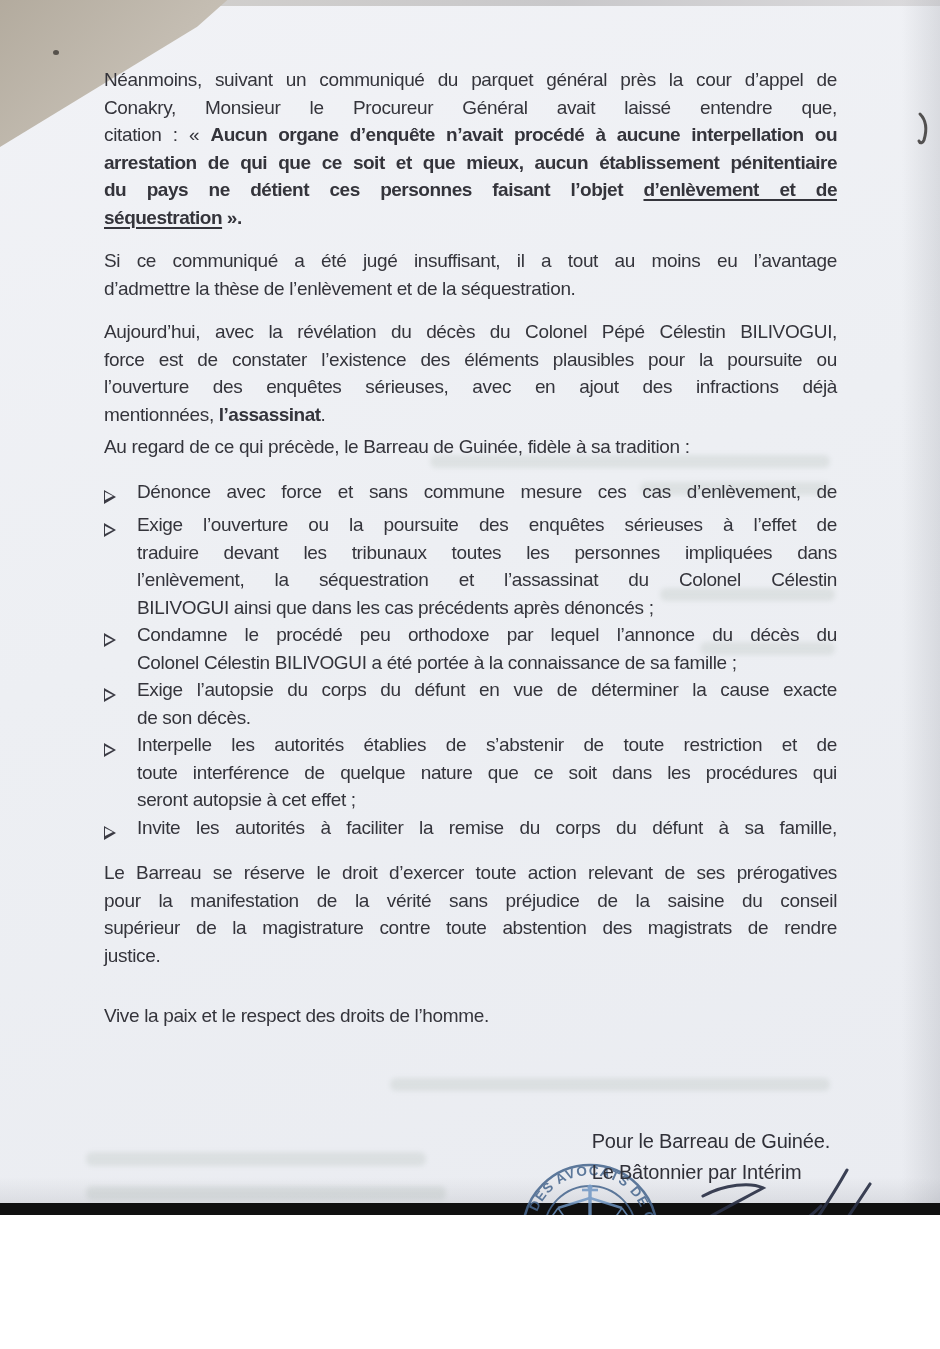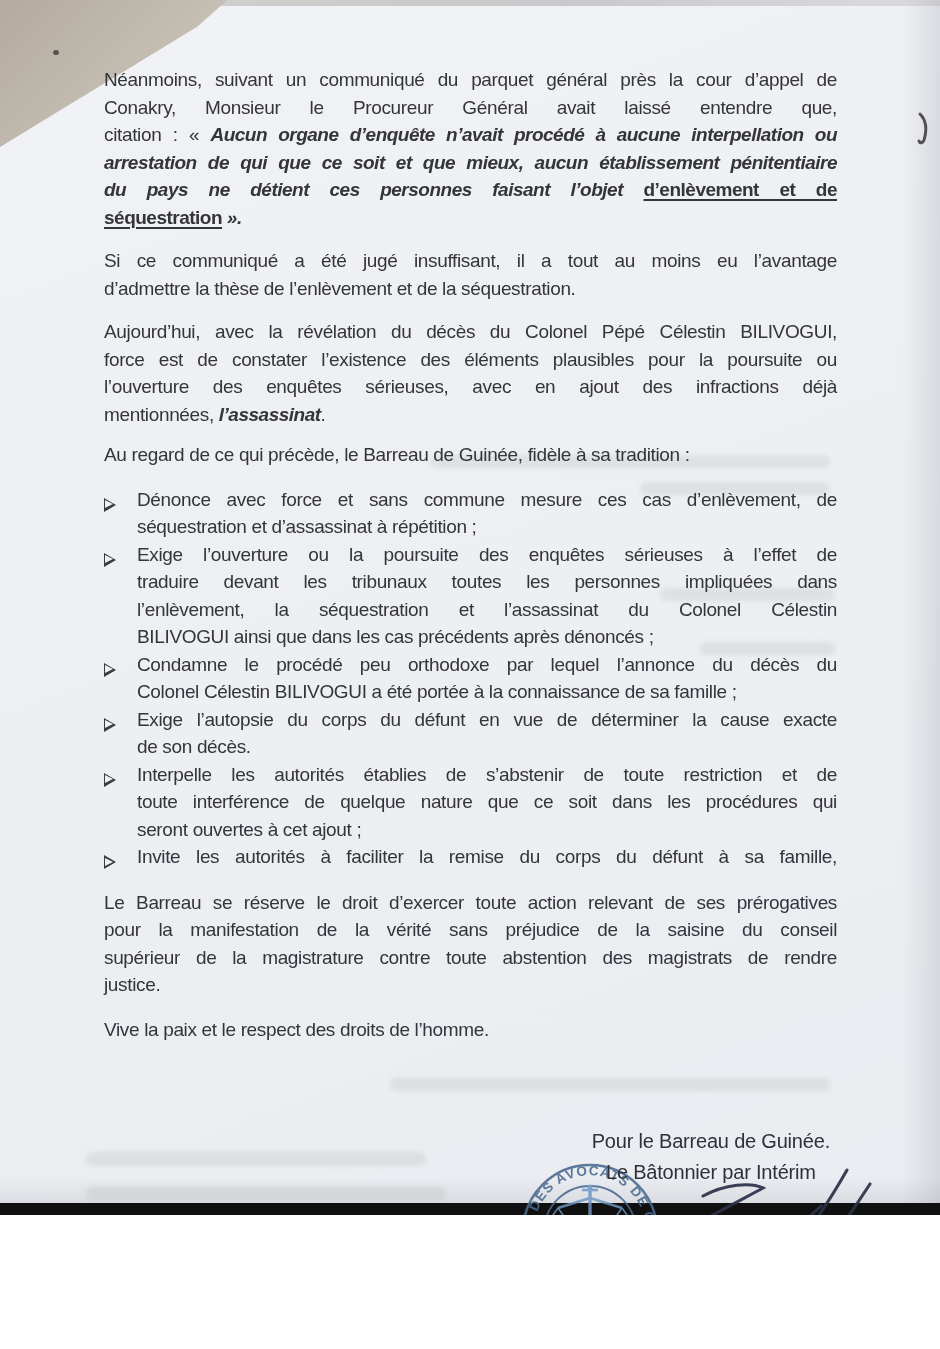--- a/index.html
+++ b/index.html
@@ -16,35 +16,35 @@
   .black-bar{position:absolute;left:0;bottom:0;width:940px;height:12px;background:#101010;}
   .dot-speck{position:absolute;left:53px;top:50px;width:6px;height:5px;border-radius:50%;background:#3d3a34;opacity:.8;}
   .edge-nub1{position:absolute;left:0;top:1260px;width:6px;height:11px;background:#3a3a3e;opacity:.65;}
   .edge-nub2{position:absolute;left:0;top:1294px;width:4px;height:8px;background:#4a4a4e;opacity:.5;}
   .ghost{position:absolute;background:#7d8f80;opacity:.14;filter:blur(2.5px);border-radius:6px;}
 
   
   .content{position:absolute;left:104px;top:66px;width:733px;font-size:19px;line-height:27.5px;letter-spacing:-.35px;color:#34343b;}
   .line{text-align:left;}
   .jl{text-align:justify;text-align-last:justify;text-justify:inter-word;}
-  .b{font-weight:700;letter-spacing:-.5px;font-style:italic;}
+  .b{font-weight:700;letter-spacing:-.5px;}
   .bu{font-weight:700;letter-spacing:-.5px;text-decoration:underline;text-underline-offset:3px;text-decoration-thickness:1.5px;text-align:center;}
   .para-p1,.para-p2,.para-p3{margin-bottom:16px;}
-  .para-p4{margin-bottom:13px;}
+  .para-p4{margin-bottom:5px;}
   .para-p5{margin-bottom:17px;}
-  .para-p6{margin-bottom:17px;}
+  .para-p6{margin-bottom:33px;}
   .bullet-list{margin-bottom:12px;}
   .bullet-item{display:flex;}
   .li-marker{width:33px;flex:none;padding-top:6px;}
   .arrow{width:0;height:0;display:inline-block;border:7px solid transparent;border-right:0;border-left:12px solid #3b3b44;position:relative;}
   .arrow::after{content:"";position:absolute;left:-11px;top:-4.5px;border:4.5px solid transparent;border-right:0;border-left:8px solid #eef0f4;}
   .li-body{flex:1;}
 
   
-  .sign-lines{position:absolute;top:1126px;right:110px;text-align:center;font-size:20px;line-height:31px;color:#303038;letter-spacing:-.2px;z-index:6;}
+  .sign-lines{position:absolute;top:1126px;right:110px;text-align:left;font-size:20px;line-height:31px;color:#303038;letter-spacing:-.2px;z-index:6;}
   .sign-name{position:absolute;left:612px;top:1256px;font-size:19px;color:#2f2f36;letter-spacing:-.2px;z-index:7;}
   .stamp-svg{position:absolute;left:518px;top:1160px;z-index:5;opacity:.88;}
   .sig-svg{position:absolute;left:585px;top:1158px;z-index:7;}
   .ink-svg{position:absolute;left:912px;top:110px;z-index:3;}
 </style>
 </head>
 <body>
 
 <div class="photo">
 
@@ -92,21 +92,20 @@
         <div class="line"><span>mentionnées, </span><span class="b">l’assassinat</span><span>.</span></div>
       </div>
       <div class="para para-p5">
         <div class="line"><span>Au regard de ce qui précède, le Barreau de Guinée, fidèle à sa tradition :</span></div>
       </div>
       <div class="bullet-list">
         <div class="bullet-item para-b1">
           <div class="li-marker"><div class="arrow"></div></div>
           <div class="li-body">
             <div class="line jl"><span>Dénonce avec force et sans commune mesure ces cas d’enlèvement, de</span></div>
-            <div class="line"><span>séquestration et d’assassinat à répétition ;</span></div>
           </div>
         </div>
         <div class="bullet-item para-b2">
           <div class="li-marker"><div class="arrow"></div></div>
           <div class="li-body">
             <div class="line jl"><span>Exige l’ouverture ou la poursuite des enquêtes sérieuses à l’effet de</span></div>
             <div class="line jl"><span>traduire devant les tribunaux toutes les personnes impliquées dans</span></div>
             <div class="line jl"><span>l’enlèvement, la séquestration et l’assassinat du Colonel Célestin</span></div>
             <div class="line"><span>BILIVOGUI ainsi que dans les cas précédents après dénoncés ;</span></div>
           </div>
@@ -123,21 +122,21 @@
           <div class="li-body">
             <div class="line jl"><span>Exige l’autopsie du corps du défunt en vue de déterminer la cause exacte</span></div>
             <div class="line"><span>de son décès.</span></div>
           </div>
         </div>
         <div class="bullet-item para-b5">
           <div class="li-marker"><div class="arrow"></div></div>
           <div class="li-body">
             <div class="line jl"><span>Interpelle les autorités établies de s’abstenir de toute restriction et de</span></div>
             <div class="line jl"><span>toute interférence de quelque nature que ce soit dans les procédures qui</span></div>
-            <div class="line"><span>seront ouvertes à cet ajout ;</span></div>
+            <div class="line"><span>seront autopsie à cet effet ;</span></div>
           </div>
         </div>
         <div class="bullet-item para-b6">
           <div class="li-marker"><div class="arrow"></div></div>
           <div class="li-body">
             <div class="line jl"><span>Invite les autorités à faciliter la remise du corps du défunt à sa famille,</span></div>
           </div>
         </div>
       </div>
       <div class="para para-p6">

